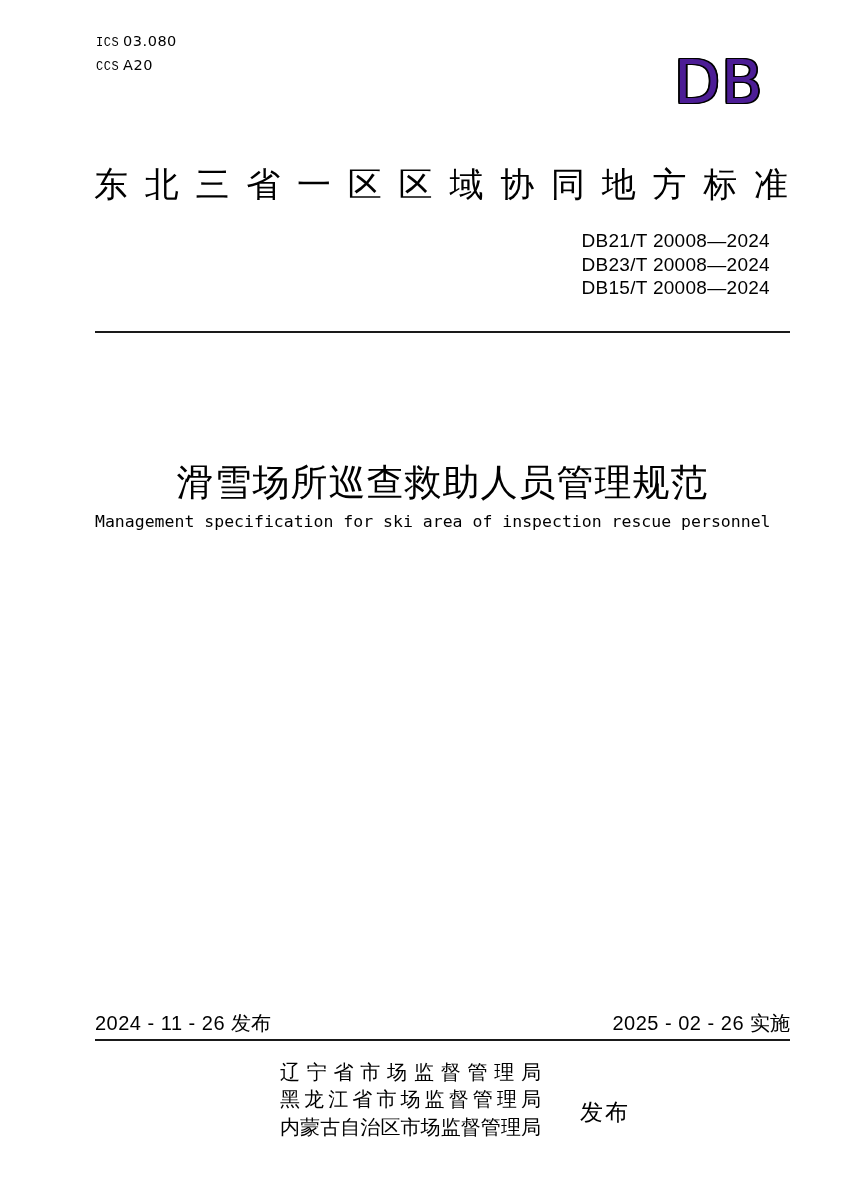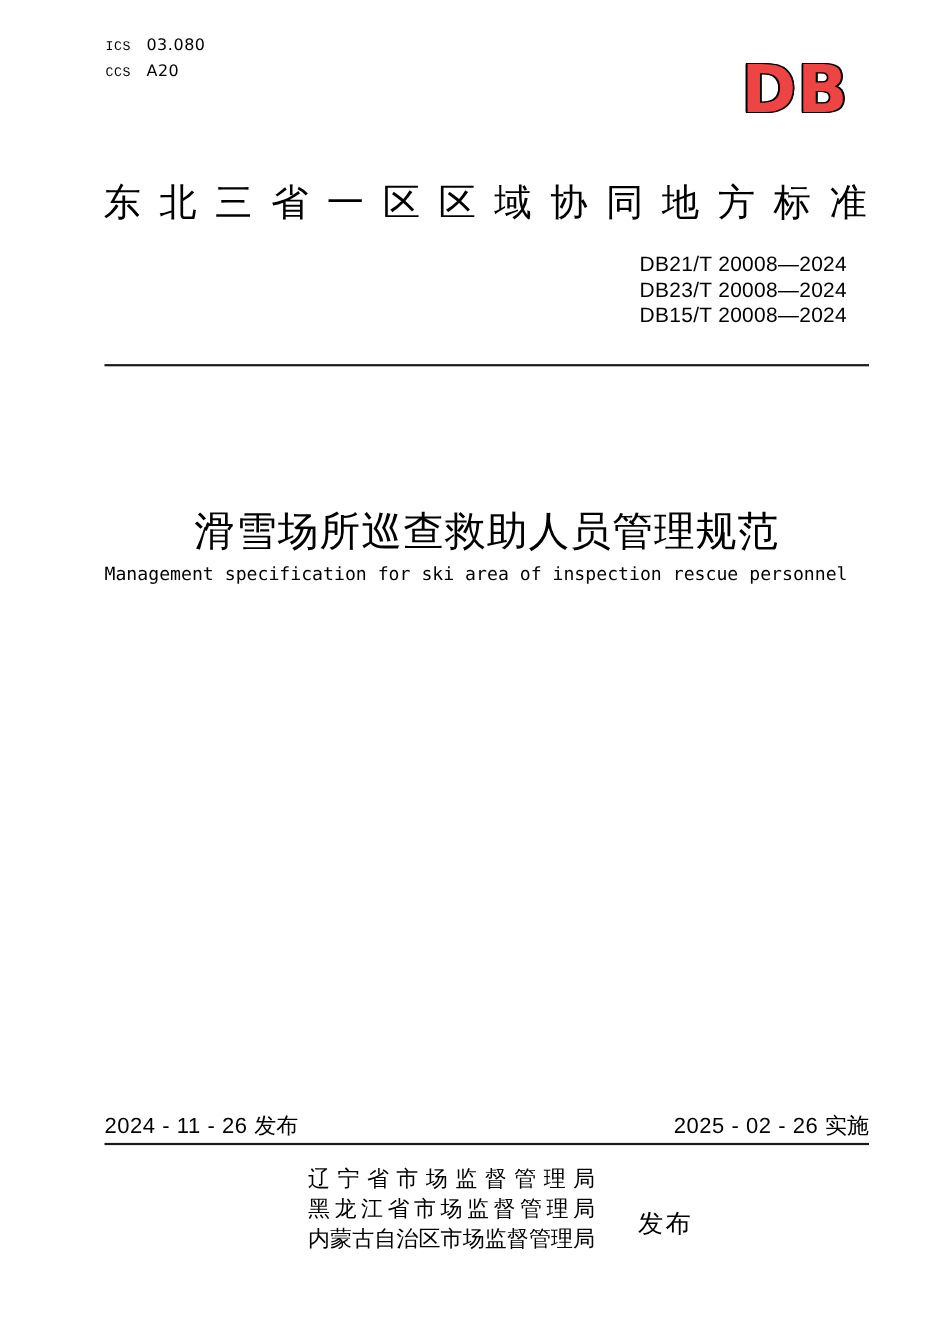--- a/index.html
+++ b/index.html
@@ -27,35 +27,35 @@
   .code-line.ics { top: 32px; }
   .code-line.ccs { top: 56px; }
   .code-label {
     font-family: Liberation Mono, monospace;
     font-size: 12px;
     letter-spacing: 0.5px;
   }
   .code-value {
     font-family: "DejaVu Sans", sans-serif;
     font-size: 14.5px;
-    margin-left: 14px;
+    margin-left: 4px;
     letter-spacing: 0.5px;
   }
 
   
   .db-logo {
     position: absolute;
     left: 674px;
     top: 52px;
     font-family: "DejaVu Sans", sans-serif;
-    font-weight: bold;
+    font-weight: normal;
     font-size: 60px;
     line-height: 60px;
     letter-spacing: 1px;
-    color: #ef4444;
+    color: #4c1d95;
     text-shadow:
       1.5px 0 0 #000, -1.5px 0 0 #000,
       0 1px 0 #000, 0 -1px 0 #000,
       1.5px 1px 0 #000, -1.5px -1px 0 #000,
       1.5px -1px 0 #000, -1.5px 1px 0 #000;
     transform: scaleY(1.0);
   }
 
   
   .header-title {

